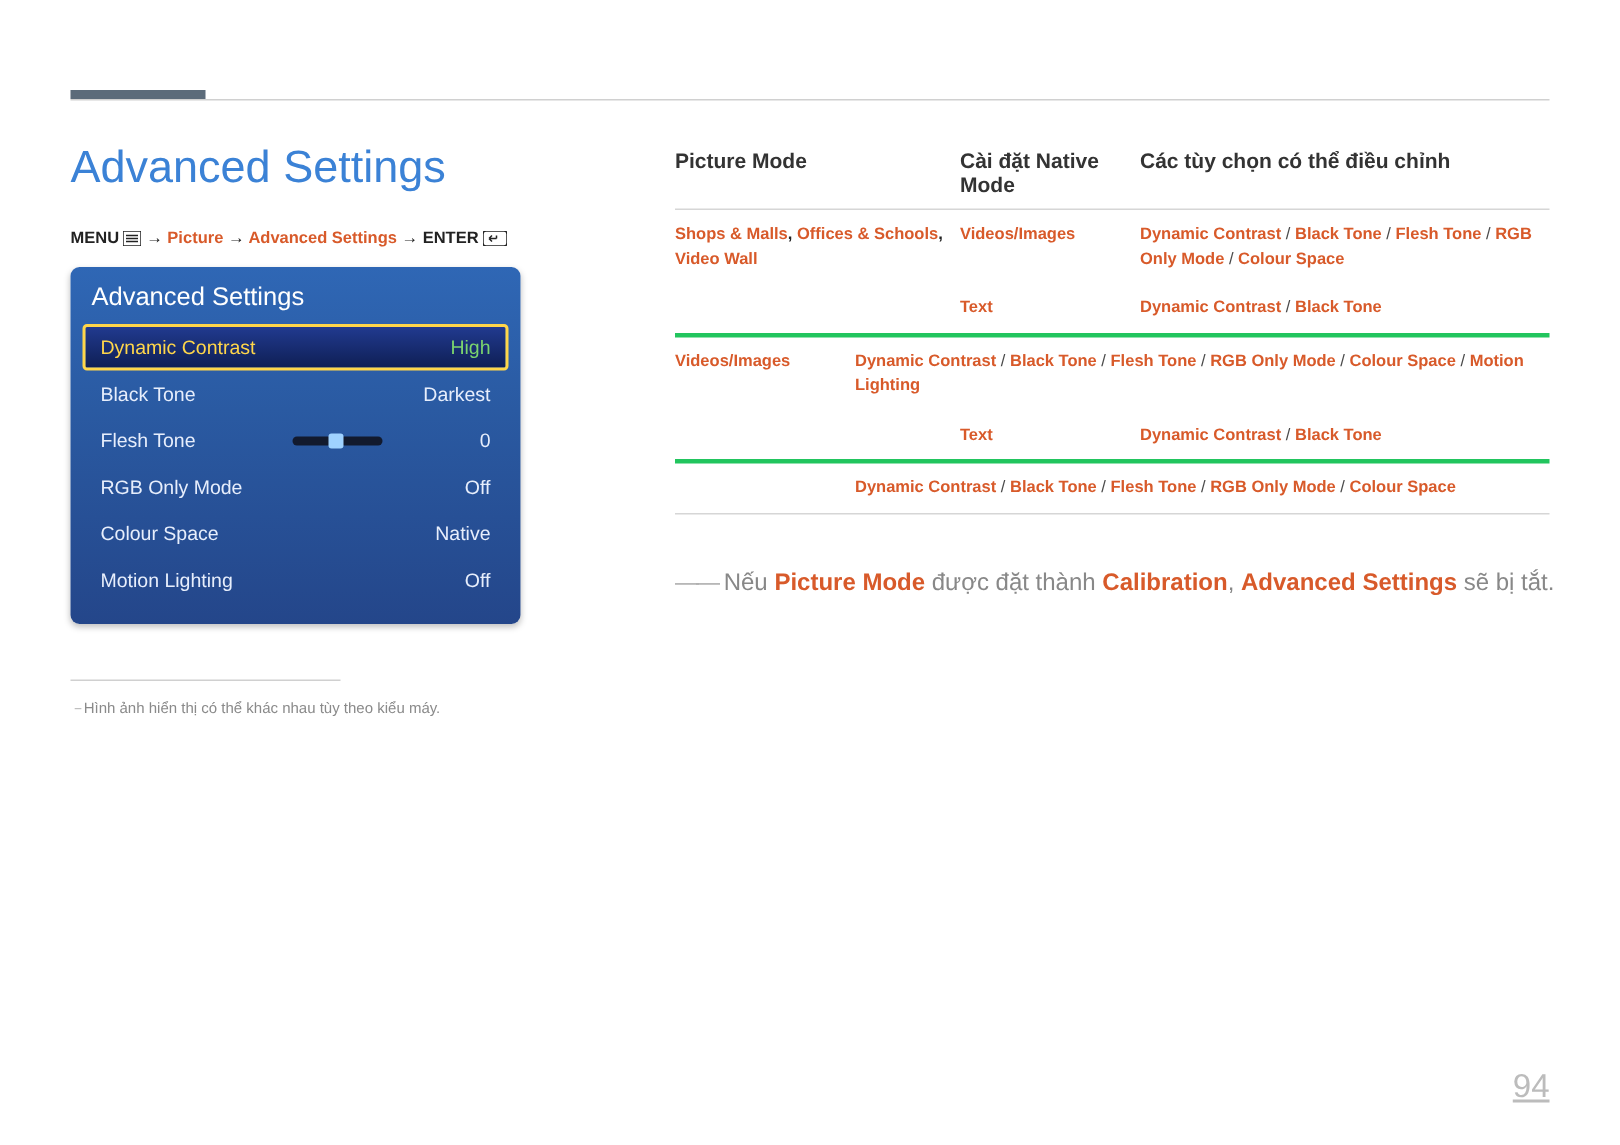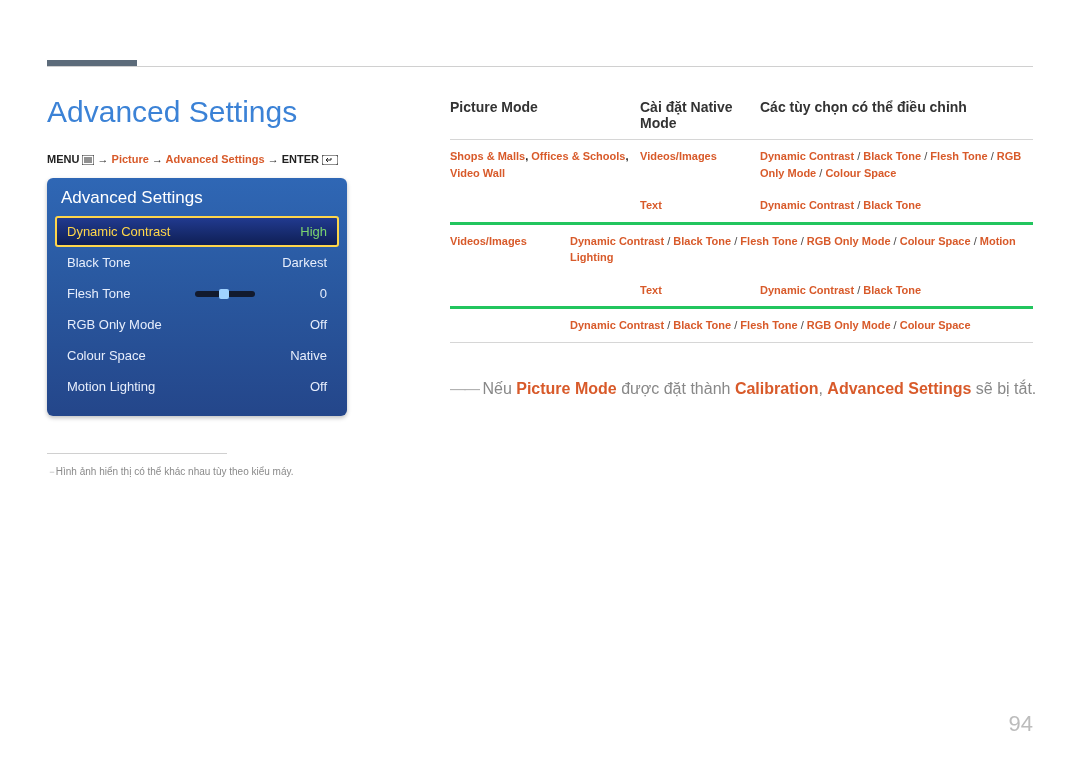--- a/index.html
+++ b/index.html
@@ -84,21 +84,21 @@
   .blk { color: #222; font-weight: 700; }
   .tbl-row .col1, .tbl-row .col2, .tbl-row .col3 { padding-right: 10px; }
 
   .note {
     position: absolute; left: 450px; top: 340px; font-size: 16px; color: #888; margin-top: 40px;
   }
   .note .dash { color: #b0b0b0; letter-spacing: -2px; }
   .note .orange { font-weight: 700; }
 
   .pagenum {
-    position: absolute; right: 47px; bottom: 26px; font-size: 22px; color: #bcbcbc;
+    position: absolute; right: 47px; bottom: 26px; font-size: 22px; color: #bcbcbc; text-decoration: underline;
   }
 </style>
 </head>
 <body>
 
 <div class="page">
   <div class="top-rule"></div>
   <div class="top-marker"></div>
 
   <h1 class="title">Advanced Settings</h1>

